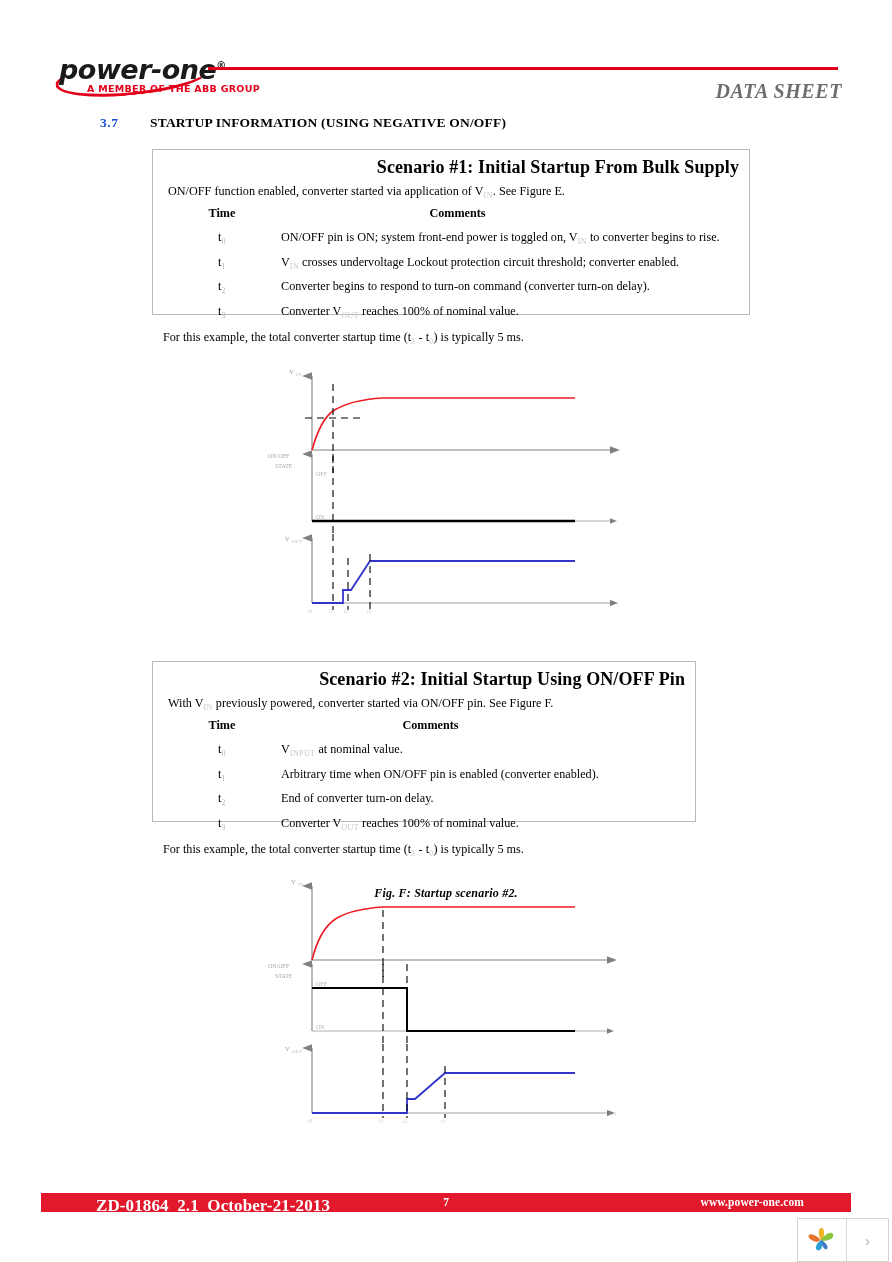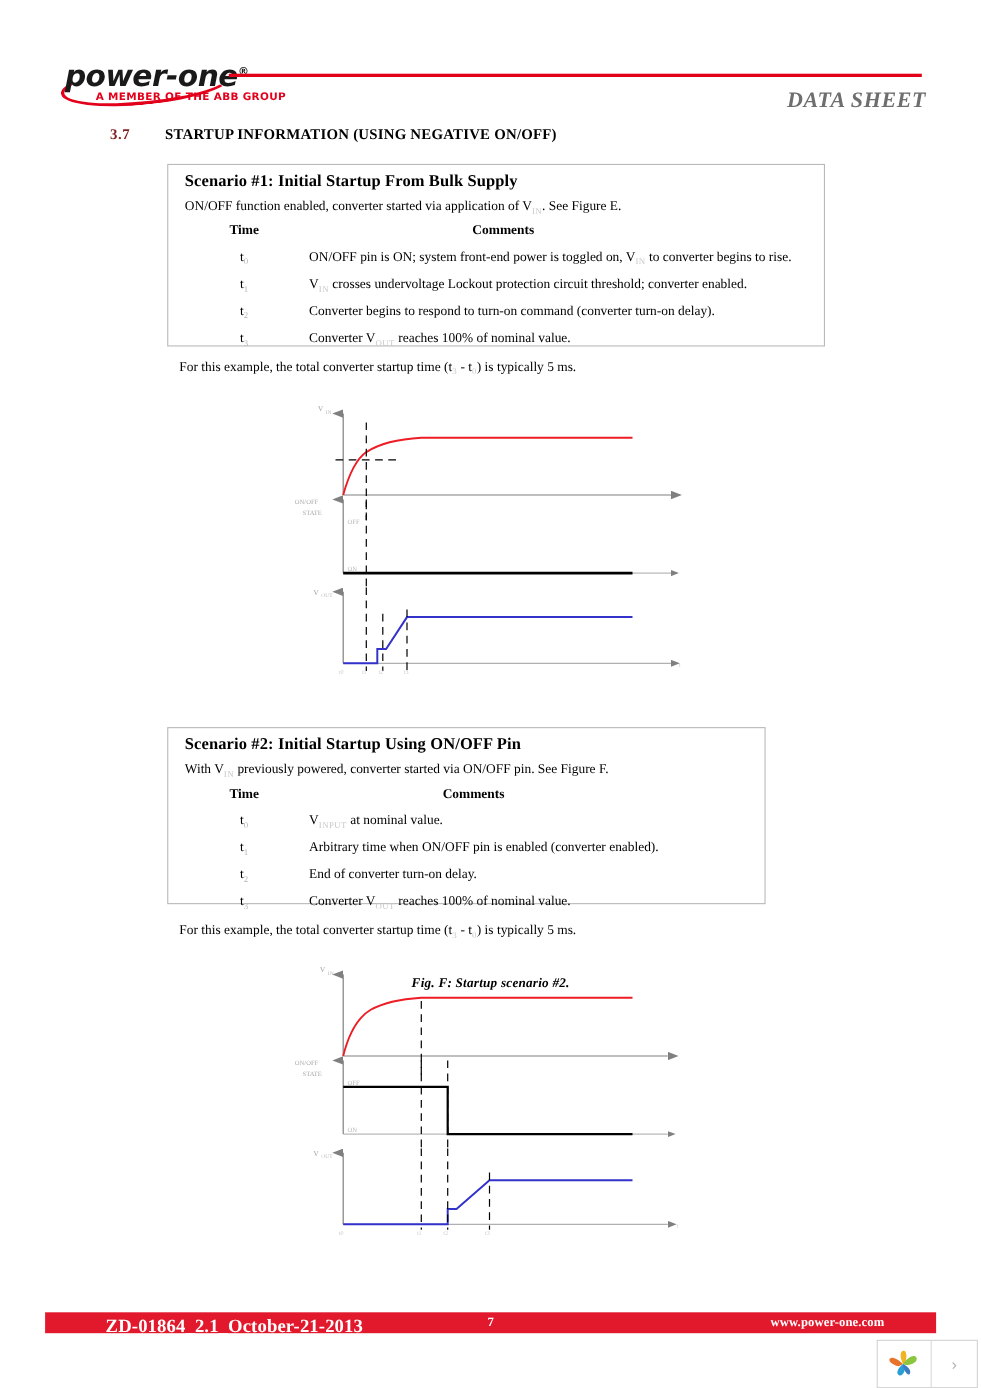--- a/index.html
+++ b/index.html
@@ -99,21 +99,21 @@
     position: absolute;
     left: 100px;
     top: 113px;
     width: 700px;
   }
   .section-num {
     display: inline-block;
     width: 50px;
     font-weight: 700;
     font-size: 13.5px;
-    color: #7f1d1d;
+    color: #1d4ed8;
     letter-spacing: 0.5px;
   }
   .section-title {
     font-weight: 700;
     font-size: 13.5px;
     letter-spacing: 0.2px;
   }
 
   
   .scenario-box {
@@ -121,23 +121,24 @@
     border: 1px solid #b9b9b9;
     box-sizing: border-box;
     background: #fff;
     padding: 7px 10px 6px 10px;
   }
   #scenario1-box { left: 152px; top: 149px; width: 598px; height: 166px; }
   #scenario2-box { left: 152px; top: 661px; width: 544px; height: 161px; }
 
   .scenario-heading {
     font-weight: 700;
-    font-size: 15px;
+    font-size: 18px;
     margin: 0 0 6px 5px;
     letter-spacing: 0.1px;
+    text-align: right;
   }
   .scenario-intro {
     font-size: 12.2px;
     margin: 0 0 5px 5px;
   }
   .sub {
     font-size: 8px;
     color: #c8c8c8;
     vertical-align: sub;
     letter-spacing: 0.4px;

